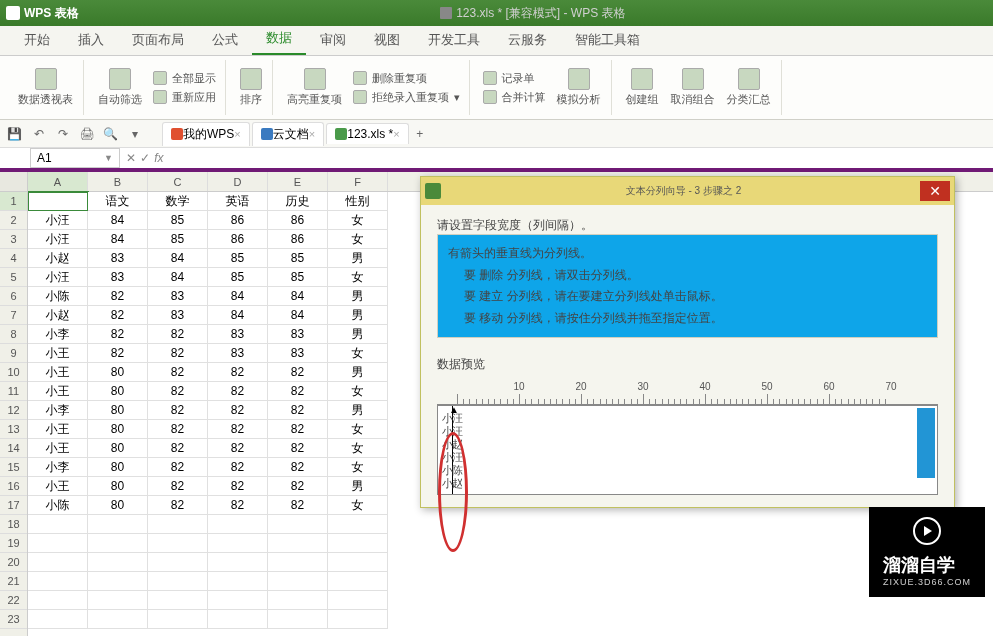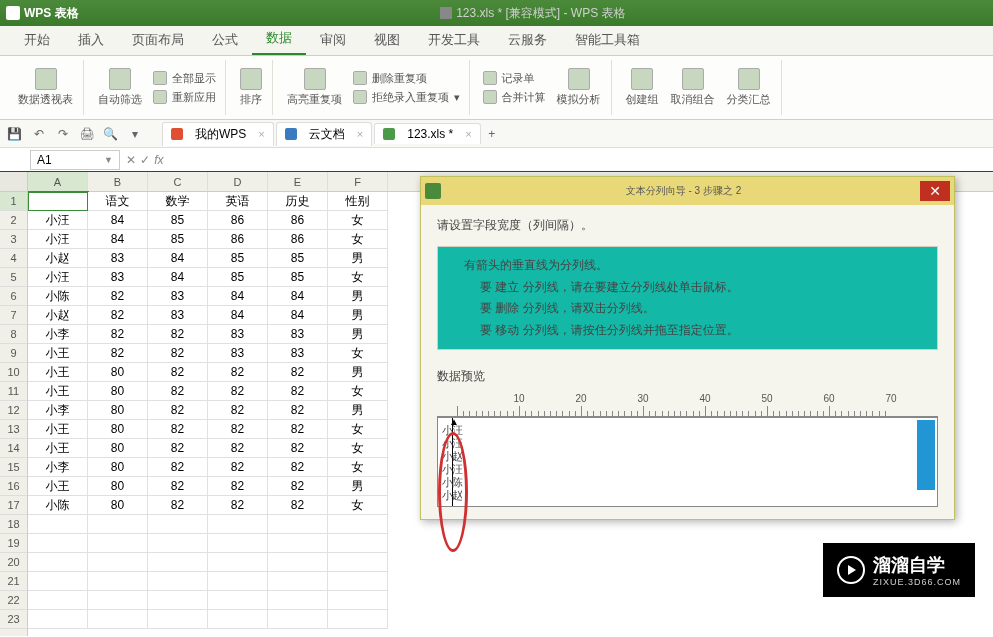--- a/index.html
+++ b/index.html
@@ -24,29 +24,29 @@
 .ribbon-btn { display: flex; flex-direction: column; align-items: center; gap: 2px; padding: 2px 4px; cursor: pointer; color: #555; font-size: 11px; }
 .ribbon-btn .ico { width: 22px; height: 22px; background: #c8d8c0; border: 1px solid #aaa; border-radius: 2px; }
 .ribbon-smallbtn { display: flex; align-items: center; gap: 5px; padding: 1px 3px; cursor: pointer; color: #555; font-size: 11px; white-space:nowrap; }
 .ribbon-smallbtn .sico { width: 14px; height: 14px; background: #c8d8c0; border: 1px solid #aaa; border-radius: 2px; display:inline-block; }
 .stack { display:flex; flex-direction:column; gap:2px; }
 
 
 .quickbar { height: 28px; background: #f8f8f4; border-bottom: 1px solid #ddd; display: flex; align-items: center; padding: 0 6px; gap: 6px; }
 .quickbar .qbtn { width: 18px; height: 18px; display: inline-flex; align-items:center; justify-content:center; cursor:pointer; color:#666; }
 .doc-tabs { display: flex; align-items: center; gap: 2px; margin-left: 12px; }
-.doc-tab { display: flex; align-items: center; gap: 12px; padding: 3px 8px; border: 1px solid #ddd; border-bottom: none; background: #fff; border-radius: 3px 3px 0 0; font-size: 12px; cursor:pointer; }
+.doc-tab { display: flex; align-items: center; gap: 0; padding: 3px 8px; border: 1px solid #ddd; border-bottom: none; background: #fff; border-radius: 3px 3px 0 0; font-size: 12px; cursor:pointer; }
 .doc-tab.active { background: #fff; }
 .doc-tab .close { color: #aaa; font-size: 11px; cursor:pointer; }
 .doc-tab .tabico { width:12px; height:12px; display:inline-block; background:#e05030; border-radius:2px; }
 .doc-tab .tabico.blue { background:#3a7ac0; }
 .doc-tab .tabico.green { background:#4a9a4a; }
 
 
-.formulabar { height: 24px; background: #fff; border-bottom: 1px solid #701a75; display: flex; align-items: center; }
+.formulabar { height: 24px; background: #fff; border-bottom: 4px solid #701a75; display: flex; align-items: center; }
 .namebox { width: 90px; border: 1px solid #ccc; height: 20px; margin-left: 30px; padding: 0 6px; display: flex; align-items: center; background:#fff; }
 .namebox .dd { margin-left:auto; color:#888; font-size:9px; }
 .fxbtns { display: flex; gap: 4px; padding: 0 6px; color:#888; align-items:center; }
 .fxinput { flex: 1; height: 20px; border: none; padding: 0 4px; }
 
 
 .sheet-area { position: relative; display: flex; height: 464px; }
 .rowheaders { width: 28px; background: #f0f0e8; border-right: 1px solid #ccc; }
 .corner { height: 20px; border-bottom: 1px solid #ccc; background:#e8e8e0; }
 .rowhdr { height: 19px; border-bottom: 1px solid #ddd; text-align: center; font-size: 11px; color: #555; line-height:19px; }
@@ -59,36 +59,36 @@
 .cell.sel { background: #fff; outline: 2px solid #3a8a3a; outline-offset:-1px; }
 .colhdr.sel, .rowhdr.sel { background: #d8e8d0; }
 
 
 .dialog { position: absolute; left: 420px; top: 176px; width: 535px; background: #f5f5ee; border: 1px solid #c0c060; box-shadow: 2px 2px 8px rgba(0,0,0,0.3); }
 .dlg-title { height: 28px; background: #e8d878; display: flex; align-items: center; padding: 0 4px; }
 .dlg-title .ticon { width:16px; height:16px; background:#4a8a3a; border-radius:2px; margin-right:6px; }
 .dlg-title .ttext { flex:1; text-align:center; font-size:10px; color:#555; }
 .dlg-close { width: 30px; height: 20px; background: #c03020; color: #fff; display: flex; align-items: center; justify-content: center; cursor: pointer; font-size:14px; }
 .dlg-body { padding: 12px 16px; color:#444; font-size:12px; }
-.dlg-instr { border: 1px solid #d0d0c0; background:#14b8a6; padding: 8px 26px; margin-top:12px; line-height:1.8; }
+.dlg-instr { border: 1px solid #d0d0c0; background:#0ea5e9; padding: 8px 10px; margin-top:0; line-height:1.8; }
 .dlg-preview-label { margin-top: 18px; }
 .dlg-ruler { margin-top: 8px; height: 24px; position:relative; border-bottom:1px solid #888; }
 .dlg-ruler .tick { position:absolute; top:0; font-size:10px; color:#555; transform:translateX(-50%); }
 .dlg-ruler .tickline { position:absolute; bottom:0; width:1px; height:6px; background:#888; }
 .dlg-preview { border: 1px solid #888; height: 90px; background:#fff; position:relative; overflow:hidden; }
 .dlg-preview .col-line { position:absolute; top:0; bottom:0; width:1px; background:#000; left:14px; }
 .dlg-preview .arrow { position:absolute; top:-2px; left:11px; color:#000; font-size:10px; }
 .dlg-preview .pvtext { position:absolute; left:4px; top:6px; font-size:11px; line-height:13px; letter-spacing:-1px; }
 .dlg-preview .highlight { position:absolute; right:2px; top:2px; width:18px; height:70px; background:#0a8ad0; opacity:0.9; }
 .red-ellipse { position:absolute; border:3px solid #d03030; border-radius:50%; width:30px; height:120px; left:438px; top:432px; pointer-events:none; z-index:60; }
 .dlg-buttons { display:flex; justify-content:flex-end; gap:8px; padding: 8px 12px 4px; align-items:center; }
 .dlg-btn { padding: 3px 14px; border:1px solid #999; background:#f0f0e8; cursor:pointer; font-size:12px; }
 
 
-.watermark { position:absolute; right:18px; bottom:40px; background:#000; color:#fff; padding:10px 14px; display:flex; align-items:center; gap:8px; z-index:70; }
+.watermark { position:absolute; right:8px; bottom:40px; background:#000; color:#fff; padding:10px 14px; display:flex; align-items:center; gap:8px; z-index:70;flex-direction:column; }
 .watermark .play { width:28px; height:28px; border:2px solid #fff; border-radius:50%; display:flex; align-items:center; justify-content:center; }
 .watermark .play::after { content:""; border-left:8px solid #fff; border-top:5px solid transparent; border-bottom:5px solid transparent; margin-left:2px; }
 .watermark .big { font-size:18px; font-weight:bold; }
 .watermark .small { font-size:9px; letter-spacing:1px; opacity:0.8; }
 </style>
 </head>
 <body>
 
 <div class="titlebar">
   <span class="logo"></span>
@@ -456,22 +456,22 @@
 <div class="dialog">
   <div class="dlg-title">
     <span class="ticon"></span>
     <span class="ttext">文本分列向导 - 3 步骤之 2</span>
     <span class="dlg-close">✕</span>
   </div>
   <div class="dlg-body">
     <div>请设置字段宽度（列间隔）。</div>
     <div class="dlg-instr">
       <div>有箭头的垂直线为分列线。</div>
+      <div style="padding-left:16px;">要 删除 分列线，请双击分列线。</div>
       <div style="padding-left:16px;">要 建立 分列线，请在要建立分列线处单击鼠标。</div>
-      <div style="padding-left:16px;">要 删除 分列线，请双击分列线。</div>
       <div style="padding-left:16px;">要 移动 分列线，请按住分列线并拖至指定位置。</div>
     </div>
     <div class="dlg-preview-label">数据预览</div>
     <div class="dlg-ruler" id="ruler">
         <div class="tick" style="left: 82px;">10</div>
         <div class="tickline" style="left: 20px; height: 10px;"></div>
         <div class="tickline" style="left: 26.2px; height: 5px;"></div>
         <div class="tickline" style="left: 32.4px; height: 5px;"></div>
         <div class="tickline" style="left: 38.6px; height: 5px;"></div>
         <div class="tickline" style="left: 44.8px; height: 5px;"></div>

